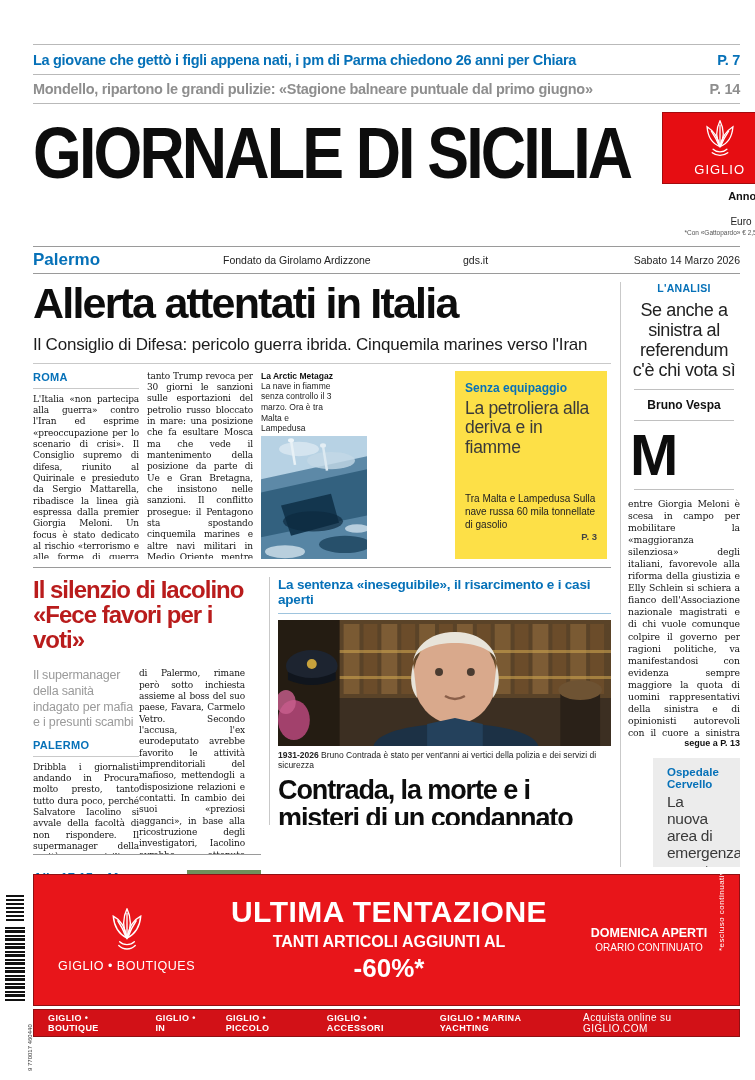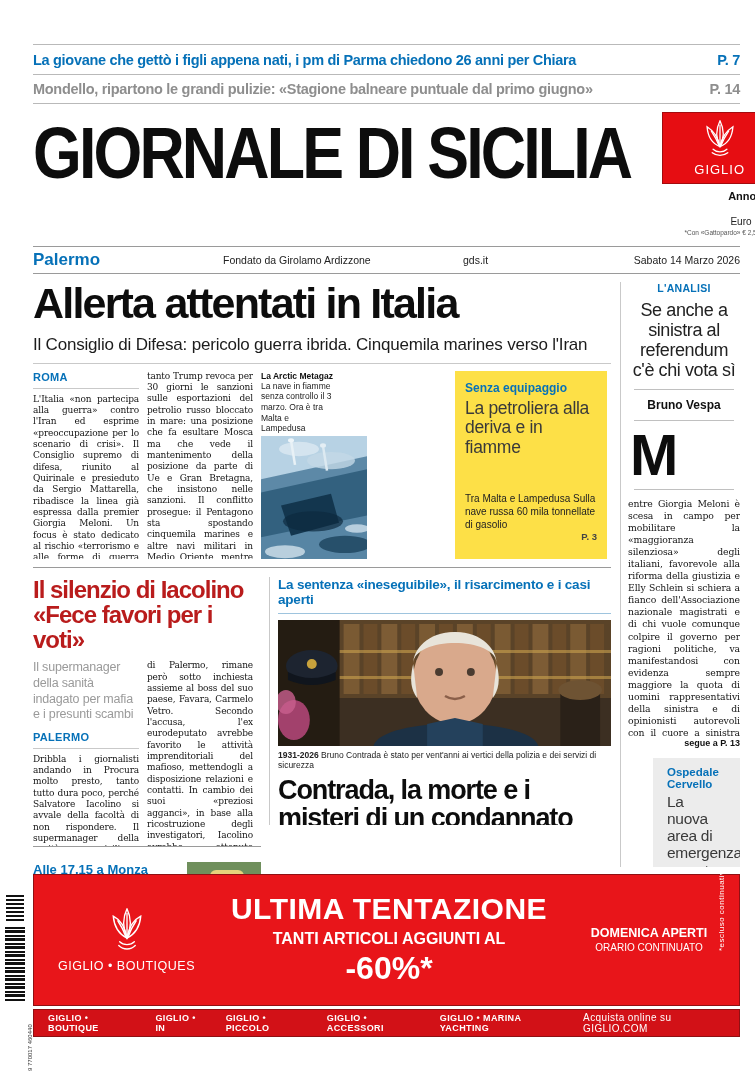--- a/index.html
+++ b/index.html
@@ -83,21 +83,21 @@
   .graybox .gb-title { font-size:17.5px; color:#3a3a3a; line-height:1.12; letter-spacing:-0.3px; margin-top:4px; }
   .graybox .gb-text { font-size:10px; color:#222; line-height:1.3; margin-top:34px; }
   .graybox .gb-page { text-align:right; font-size:9.5px; font-weight:bold; color:#444; }
 
   .band2 { display:flex; margin-top:9px; height:248px; }
   .left-stack { width:228px; }
   .band2-divider { width:1px; background:#c9c9c9; margin:0 8px; }
   .center-zone { flex:1; overflow:hidden; }
 
   .iac-headline { font-size:24px; font-weight:bold; letter-spacing:-1px; line-height:1.05; color:#b91c1c; }
-  .iac-cols { display:flex; gap:8px; margin-top:8px; height:186px; overflow:hidden; }
+  .iac-cols { display:flex; margin-top:16px; height:186px; overflow:hidden; }
   .iac-deck { font-size:12.5px; color:#9a9a9a; line-height:1.25; letter-spacing:-0.2px; }
   .iac-kicker { margin-top:8px; }
   .byline-row { font-size:9px; text-align:right; margin-top:2px; }
   .byline-row .by { font-weight:bold; color:#111; }
   .byline-row .pg { font-weight:bold; color:#8b8b8b; }
 
   .cz-kicker { color:#0671b8; font-weight:bold; font-size:13.5px; letter-spacing:-0.2px; }
   .cz-rule { border-top:1px solid #9ec4de; margin:6px 0; }
   .contrada-img { width:100%; height:126px; display:block; }
   .cz-caption { font-size:8.5px; color:#222; margin-top:4px; }
@@ -125,21 +125,21 @@
   
   .ad-banner {
     position:relative; margin-top:7px; height:132px; background:#e8151a;
     border:1px solid #8f1013; display:flex; align-items:center; color:#fff;
   }
   .ad-left { width:185px; display:flex; flex-direction:column; align-items:center; }
   .ad-left .ad-brand { font-size:12.5px; letter-spacing:0.5px; margin-top:4px; }
   .ad-center { flex:1; text-align:center; }
   .ad-title { font-size:30px; font-weight:bold; letter-spacing:0.5px; }
   .ad-line2 { font-size:16px; font-weight:bold; margin-top:4px; }
-  .ad-discount { font-size:32px; font-weight:bold; margin-top:2px; }
+  .ad-discount { font-size:26px; font-weight:bold; margin-top:2px; }
   .ad-right { width:180px; text-align:center; }
   .ad-right .r1 { font-size:12.5px; font-weight:bold; }
   .ad-right .r2 { font-size:10px; margin-top:2px; }
   .ad-note {
     position:absolute; right:-28px; top:50%；
     top:50%; transform:rotate(-90deg) translateX(36%); transform-origin:center;
     font-size:8px; letter-spacing:0.5px; right:-24px;
   }
   .ad-links {
     margin-top:3px; height:28px; background:#d21117; border:1px solid #8f1013;

